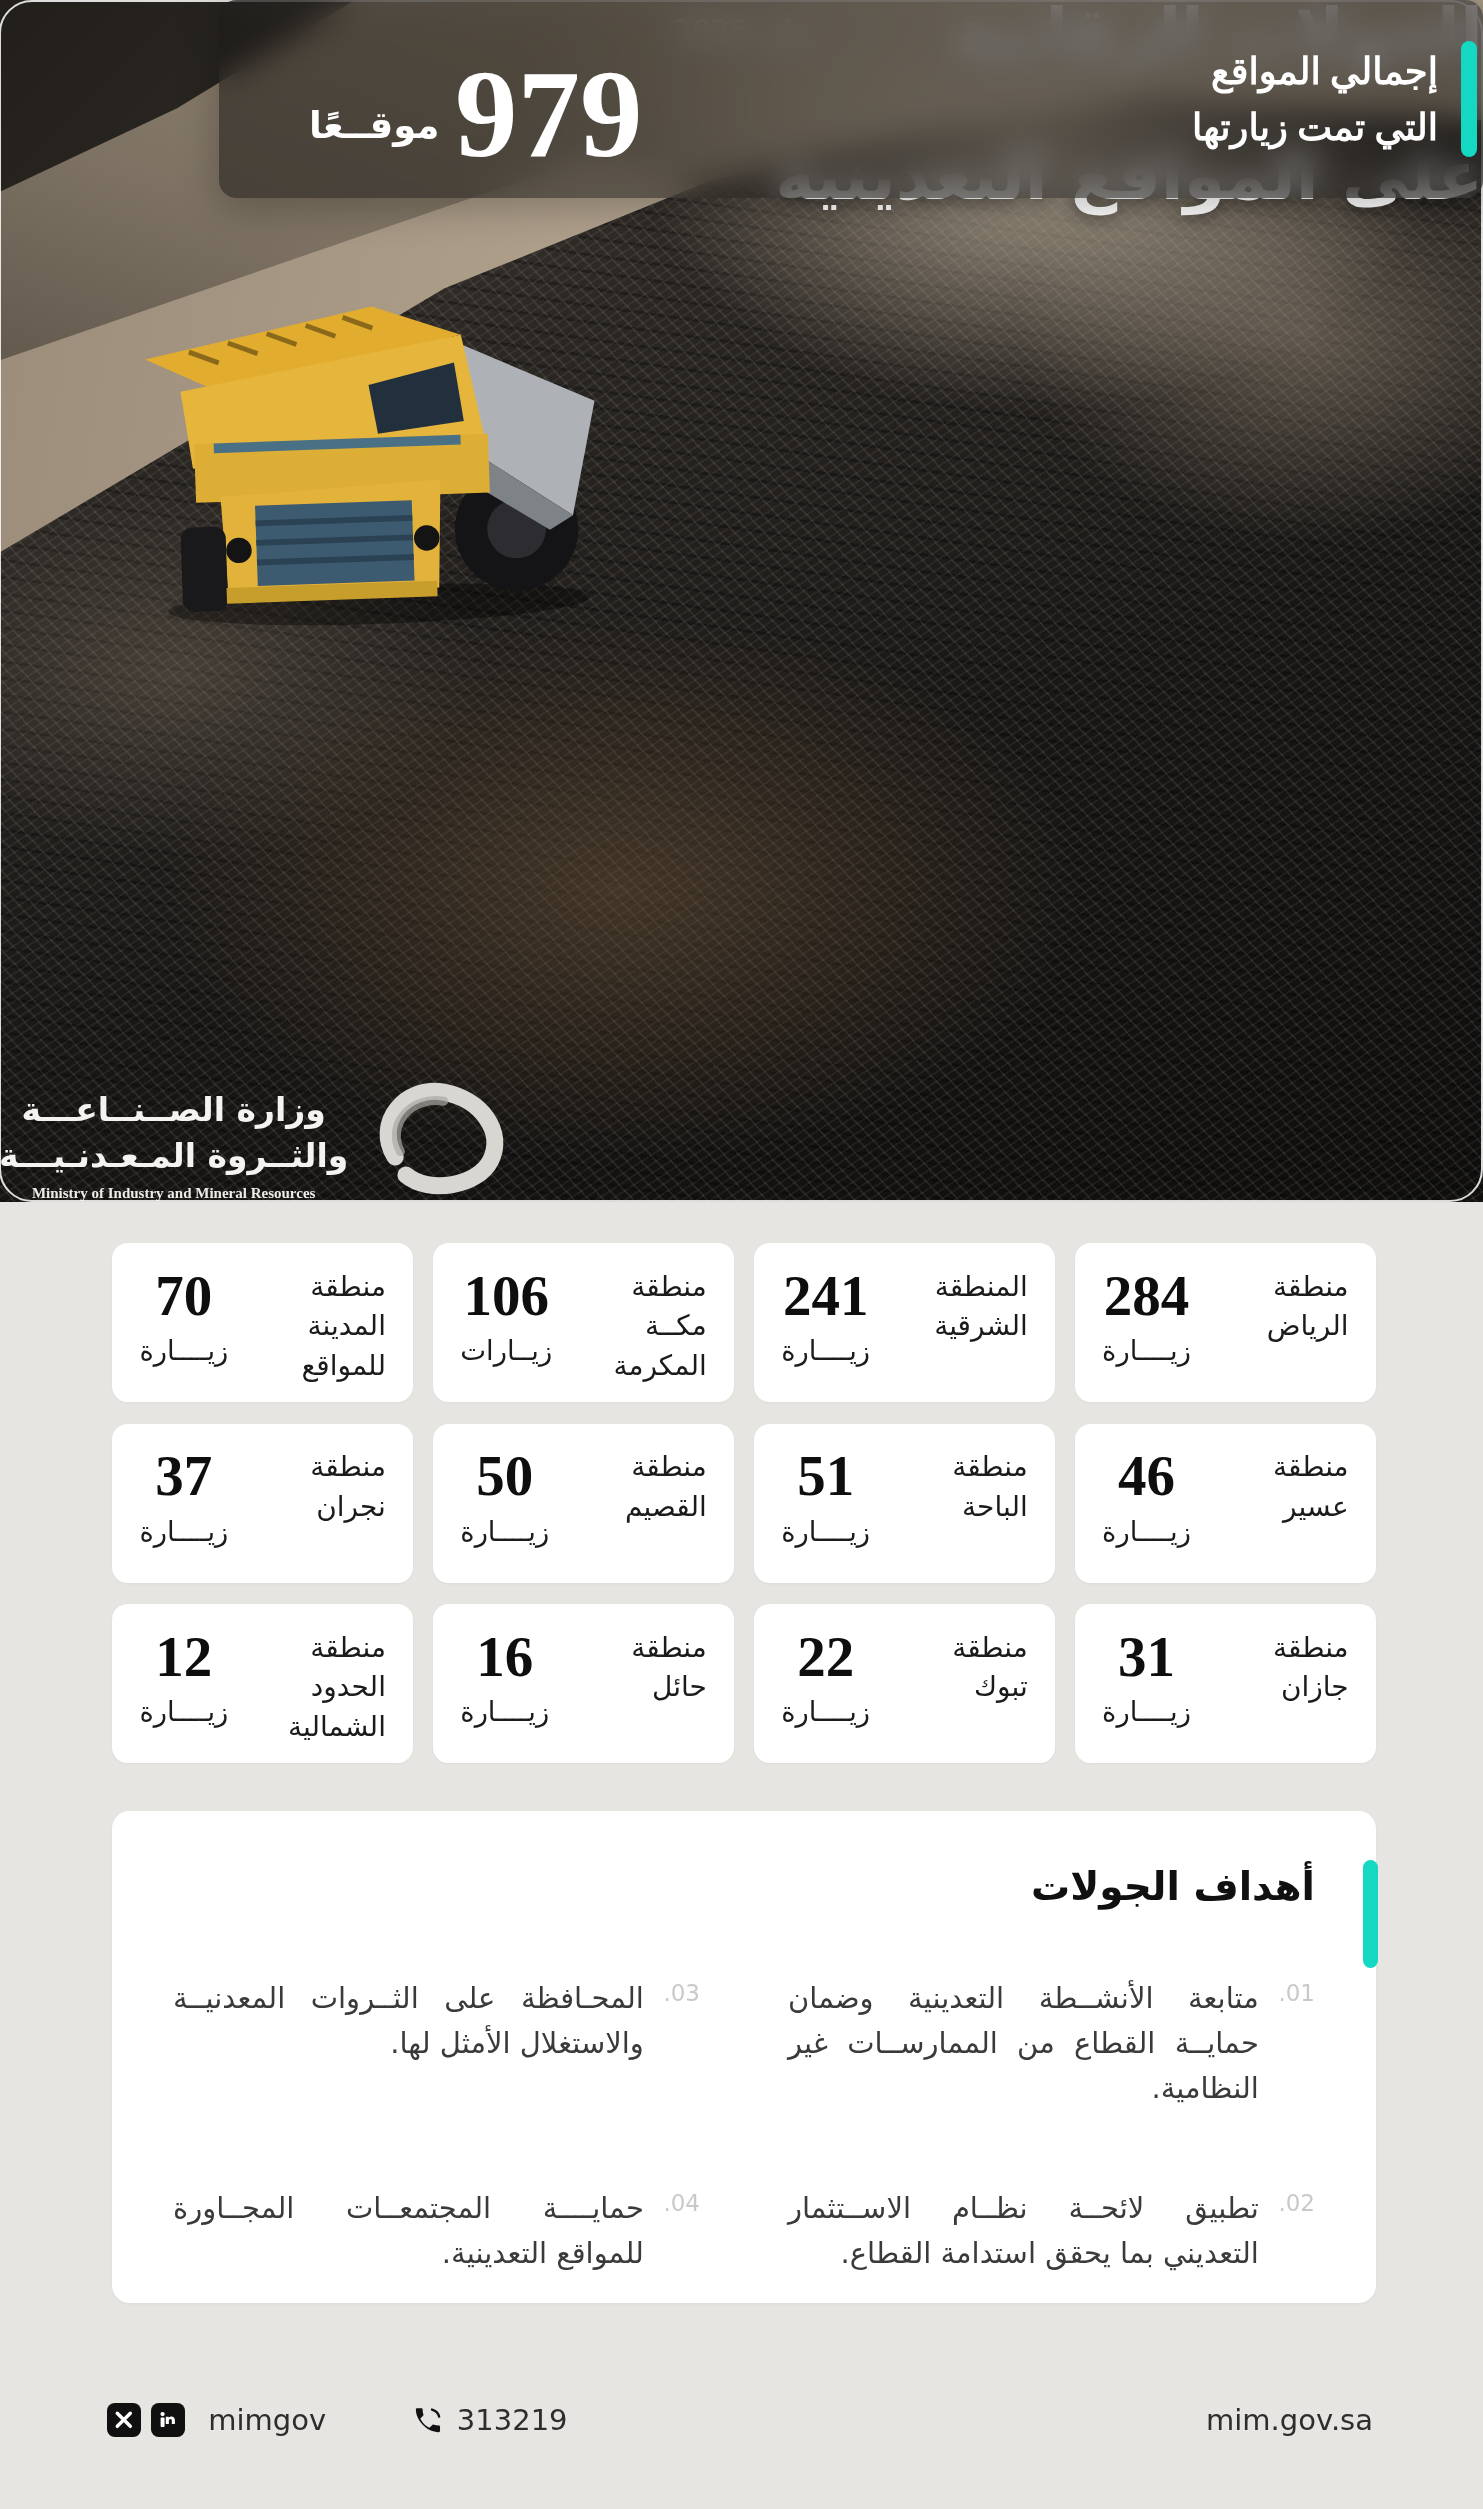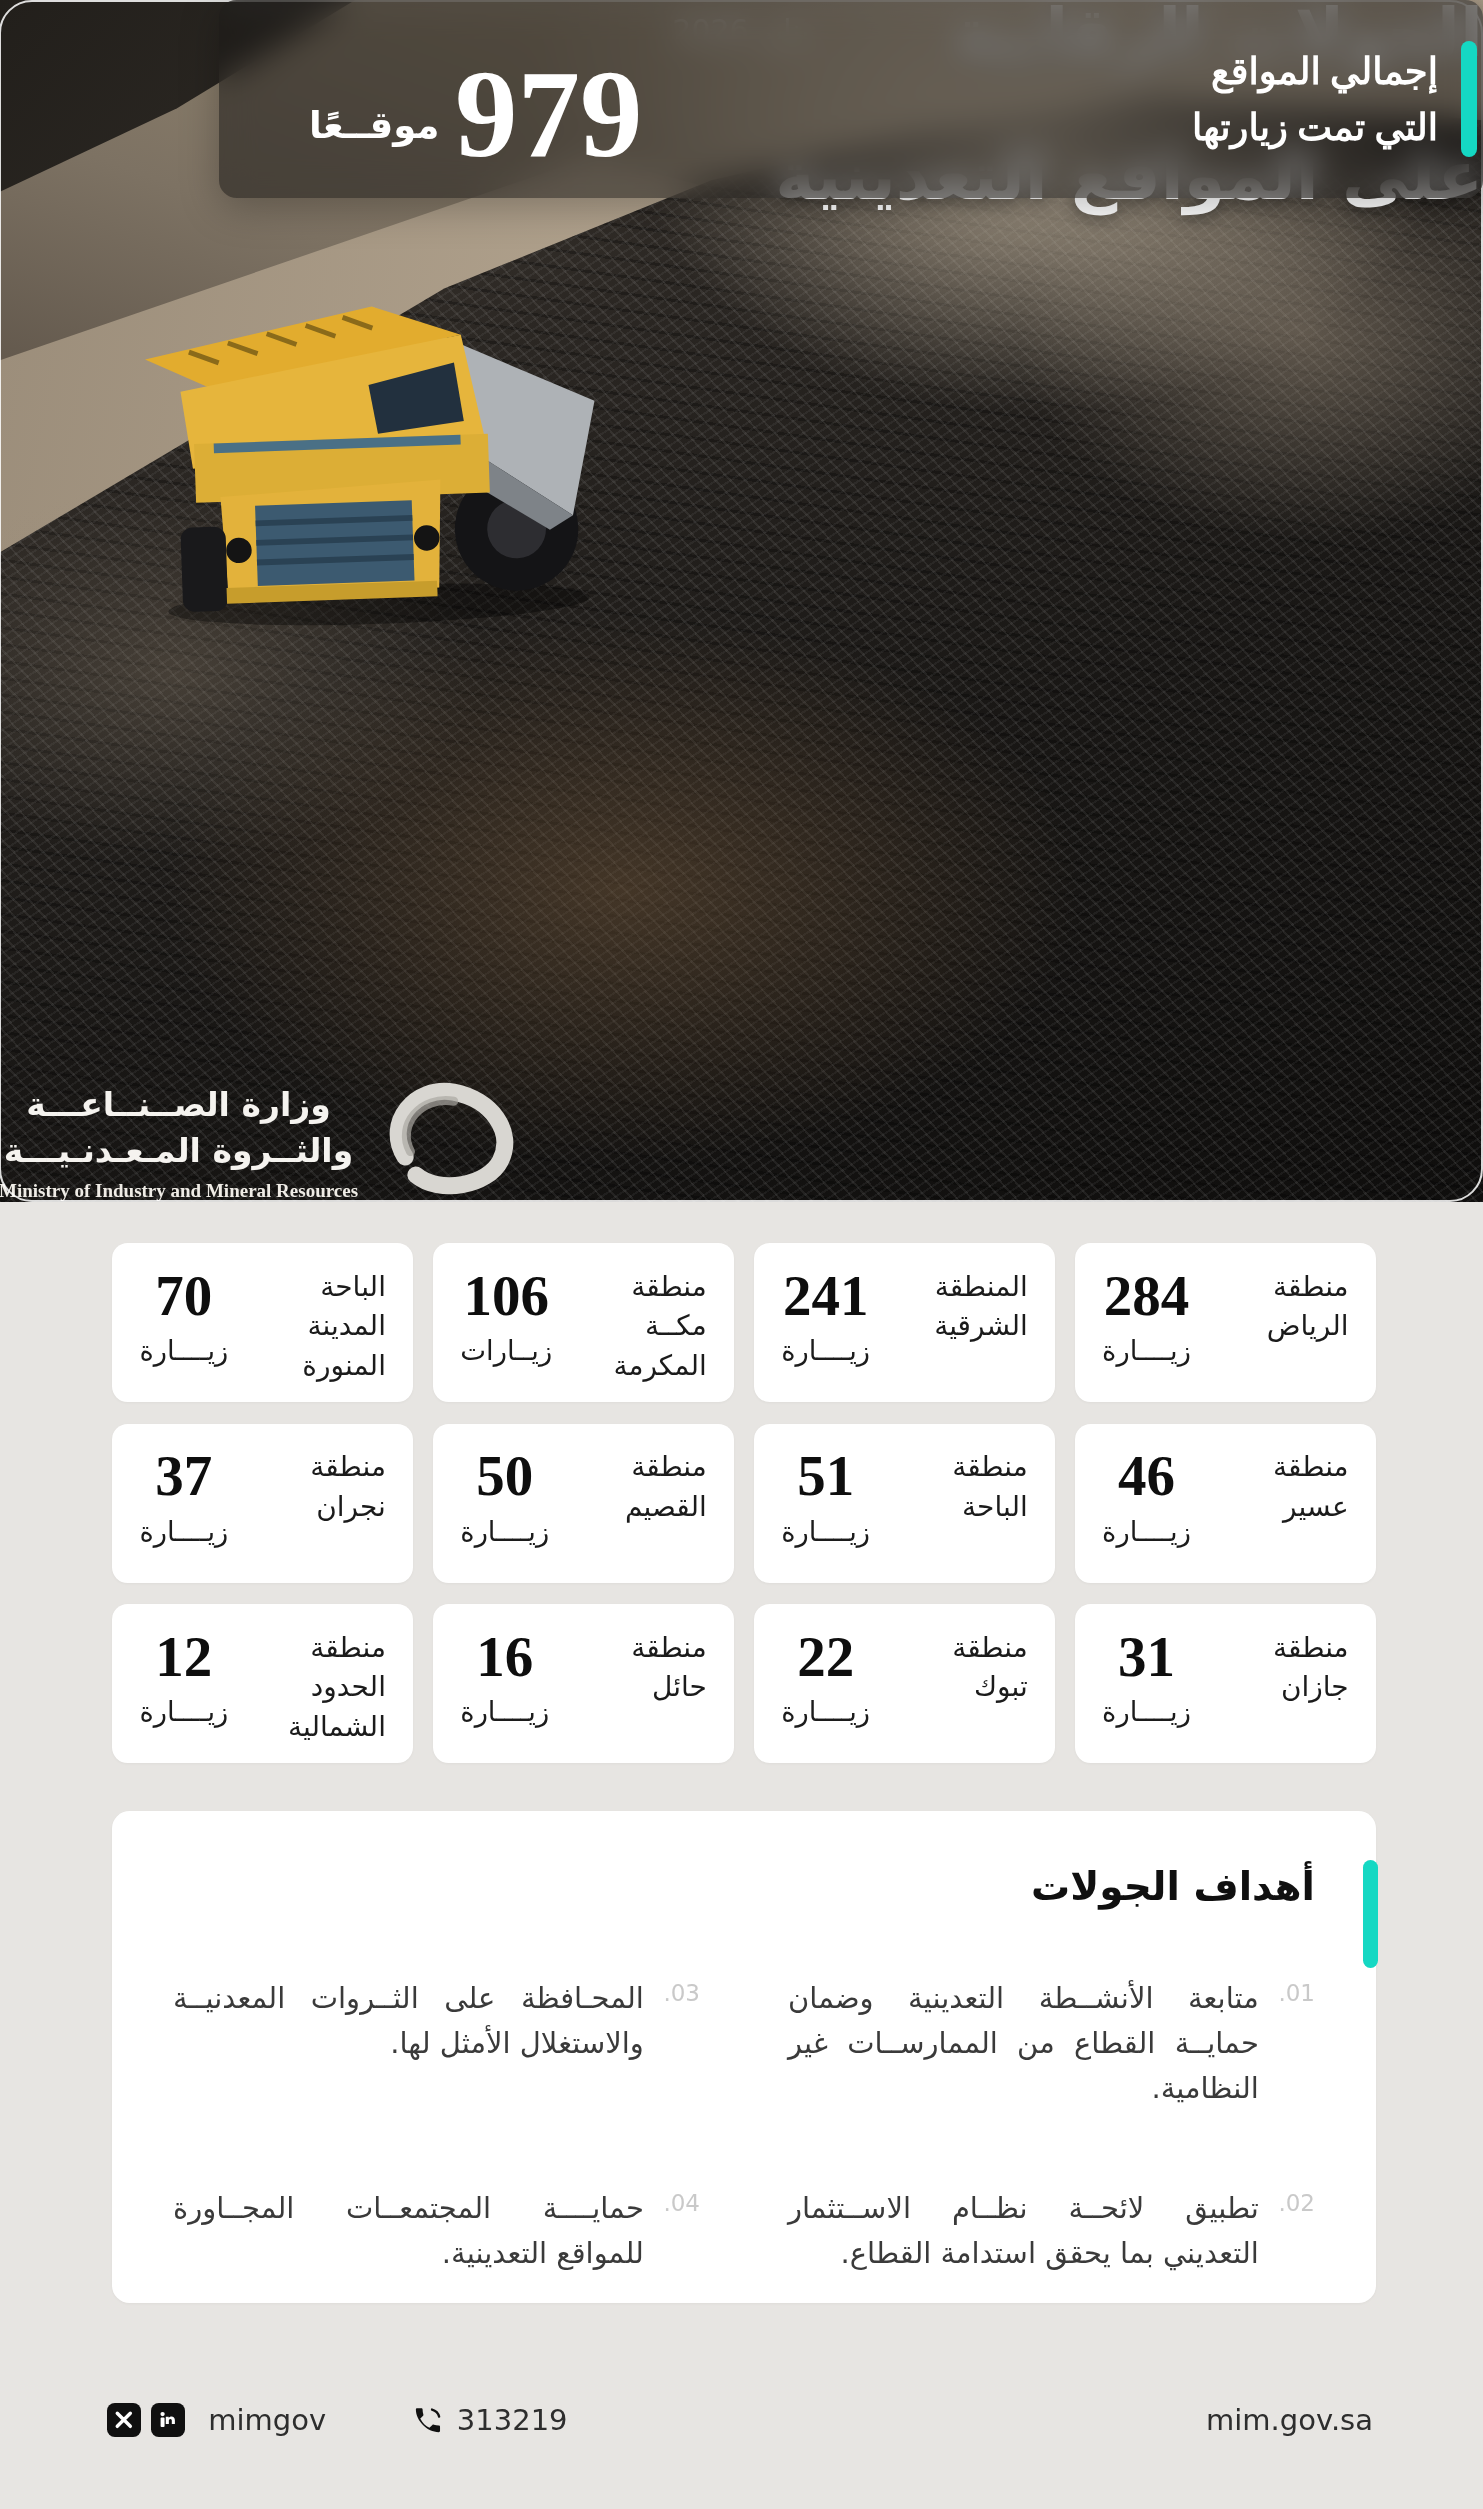--- a/index.html
+++ b/index.html
@@ -26,21 +26,21 @@
   .dust{background:radial-gradient(608px 392px at 70% 13%, rgba(200,186,164,.8), rgba(200,186,164,0) 65%),
                    radial-gradient(412px 294px at 88% 28%, rgba(170,155,135,.45), rgba(170,155,135,0) 70%);}
   .rubble{background:radial-gradient(706px 421px at 42% 74%, rgba(120,92,62,.45), transparent 65%),
                      radial-gradient(510px 314px at 12% 56%, rgba(150,135,115,.30), transparent 60%);}
   .truck{position:absolute;left:125px;top:289px;width:495px;height:338px;transform:rotate(-2deg);}
 
   
   .logo{position:absolute;top:82px;right:69px;display:flex;flex-direction:row;align-items:flex-end;gap:15px;direction:ltr;}
   .logo-text{text-align:center;color:#f5f3ef;}
   .logo-ar{font-size:33px;font-weight:bold;line-height:1.4;white-space:nowrap;}
-  .logo-en{font-family:"Liberation Serif","DejaVu Serif",serif;font-weight:bold;font-size:19px;margin-top:5.9px;color:#efece6;}
+  .logo-en{font-family:"Liberation Serif","DejaVu Serif",serif;font-weight:bold;font-size:15px;margin-top:5.9px;color:#efece6;}
   .logo-mark{width:147px;height:135px;}
 
   
   .hero-title{position:absolute;top:361px;right:116px;text-align:right;color:#fff;font-weight:bold;
     text-shadow:0 2.9px 15.7px rgba(0,0,0,.45);}
   .hero-title .t1{font-size:67px;line-height:1.0;}
   .hero-title .t2{font-size:67px;line-height:1.0;margin-top:76px;}
   .date-badge{position:absolute;top:700px;right:120px;min-width:162px;padding:10.8px 51px;border:2.9px solid rgba(255,255,255,.85);
     border-radius:33px;color:#f4f4f4;font-size:30px;text-align:center;}
 
@@ -177,21 +177,21 @@
         </div>
     </div>
     <div class="card">
       <div class="card-label">منطقة مكــة المكرمة</div>
       <div class="card-num">
           <div class="card-value">106</div>
       <div class="card-unit">زيــارات</div>
         </div>
     </div>
     <div class="card">
-      <div class="card-label">الباحة المدينة المنورة</div>
+      <div class="card-label">منطقة المدينة للمواقع</div>
       <div class="card-num">
           <div class="card-value">70</div>
       <div class="card-unit">زيــــارة</div>
         </div>
     </div>
     <div class="card">
       <div class="card-label">منطقة عسير</div>
       <div class="card-num">
           <div class="card-value">46</div>
       <div class="card-unit">زيــــارة</div>

